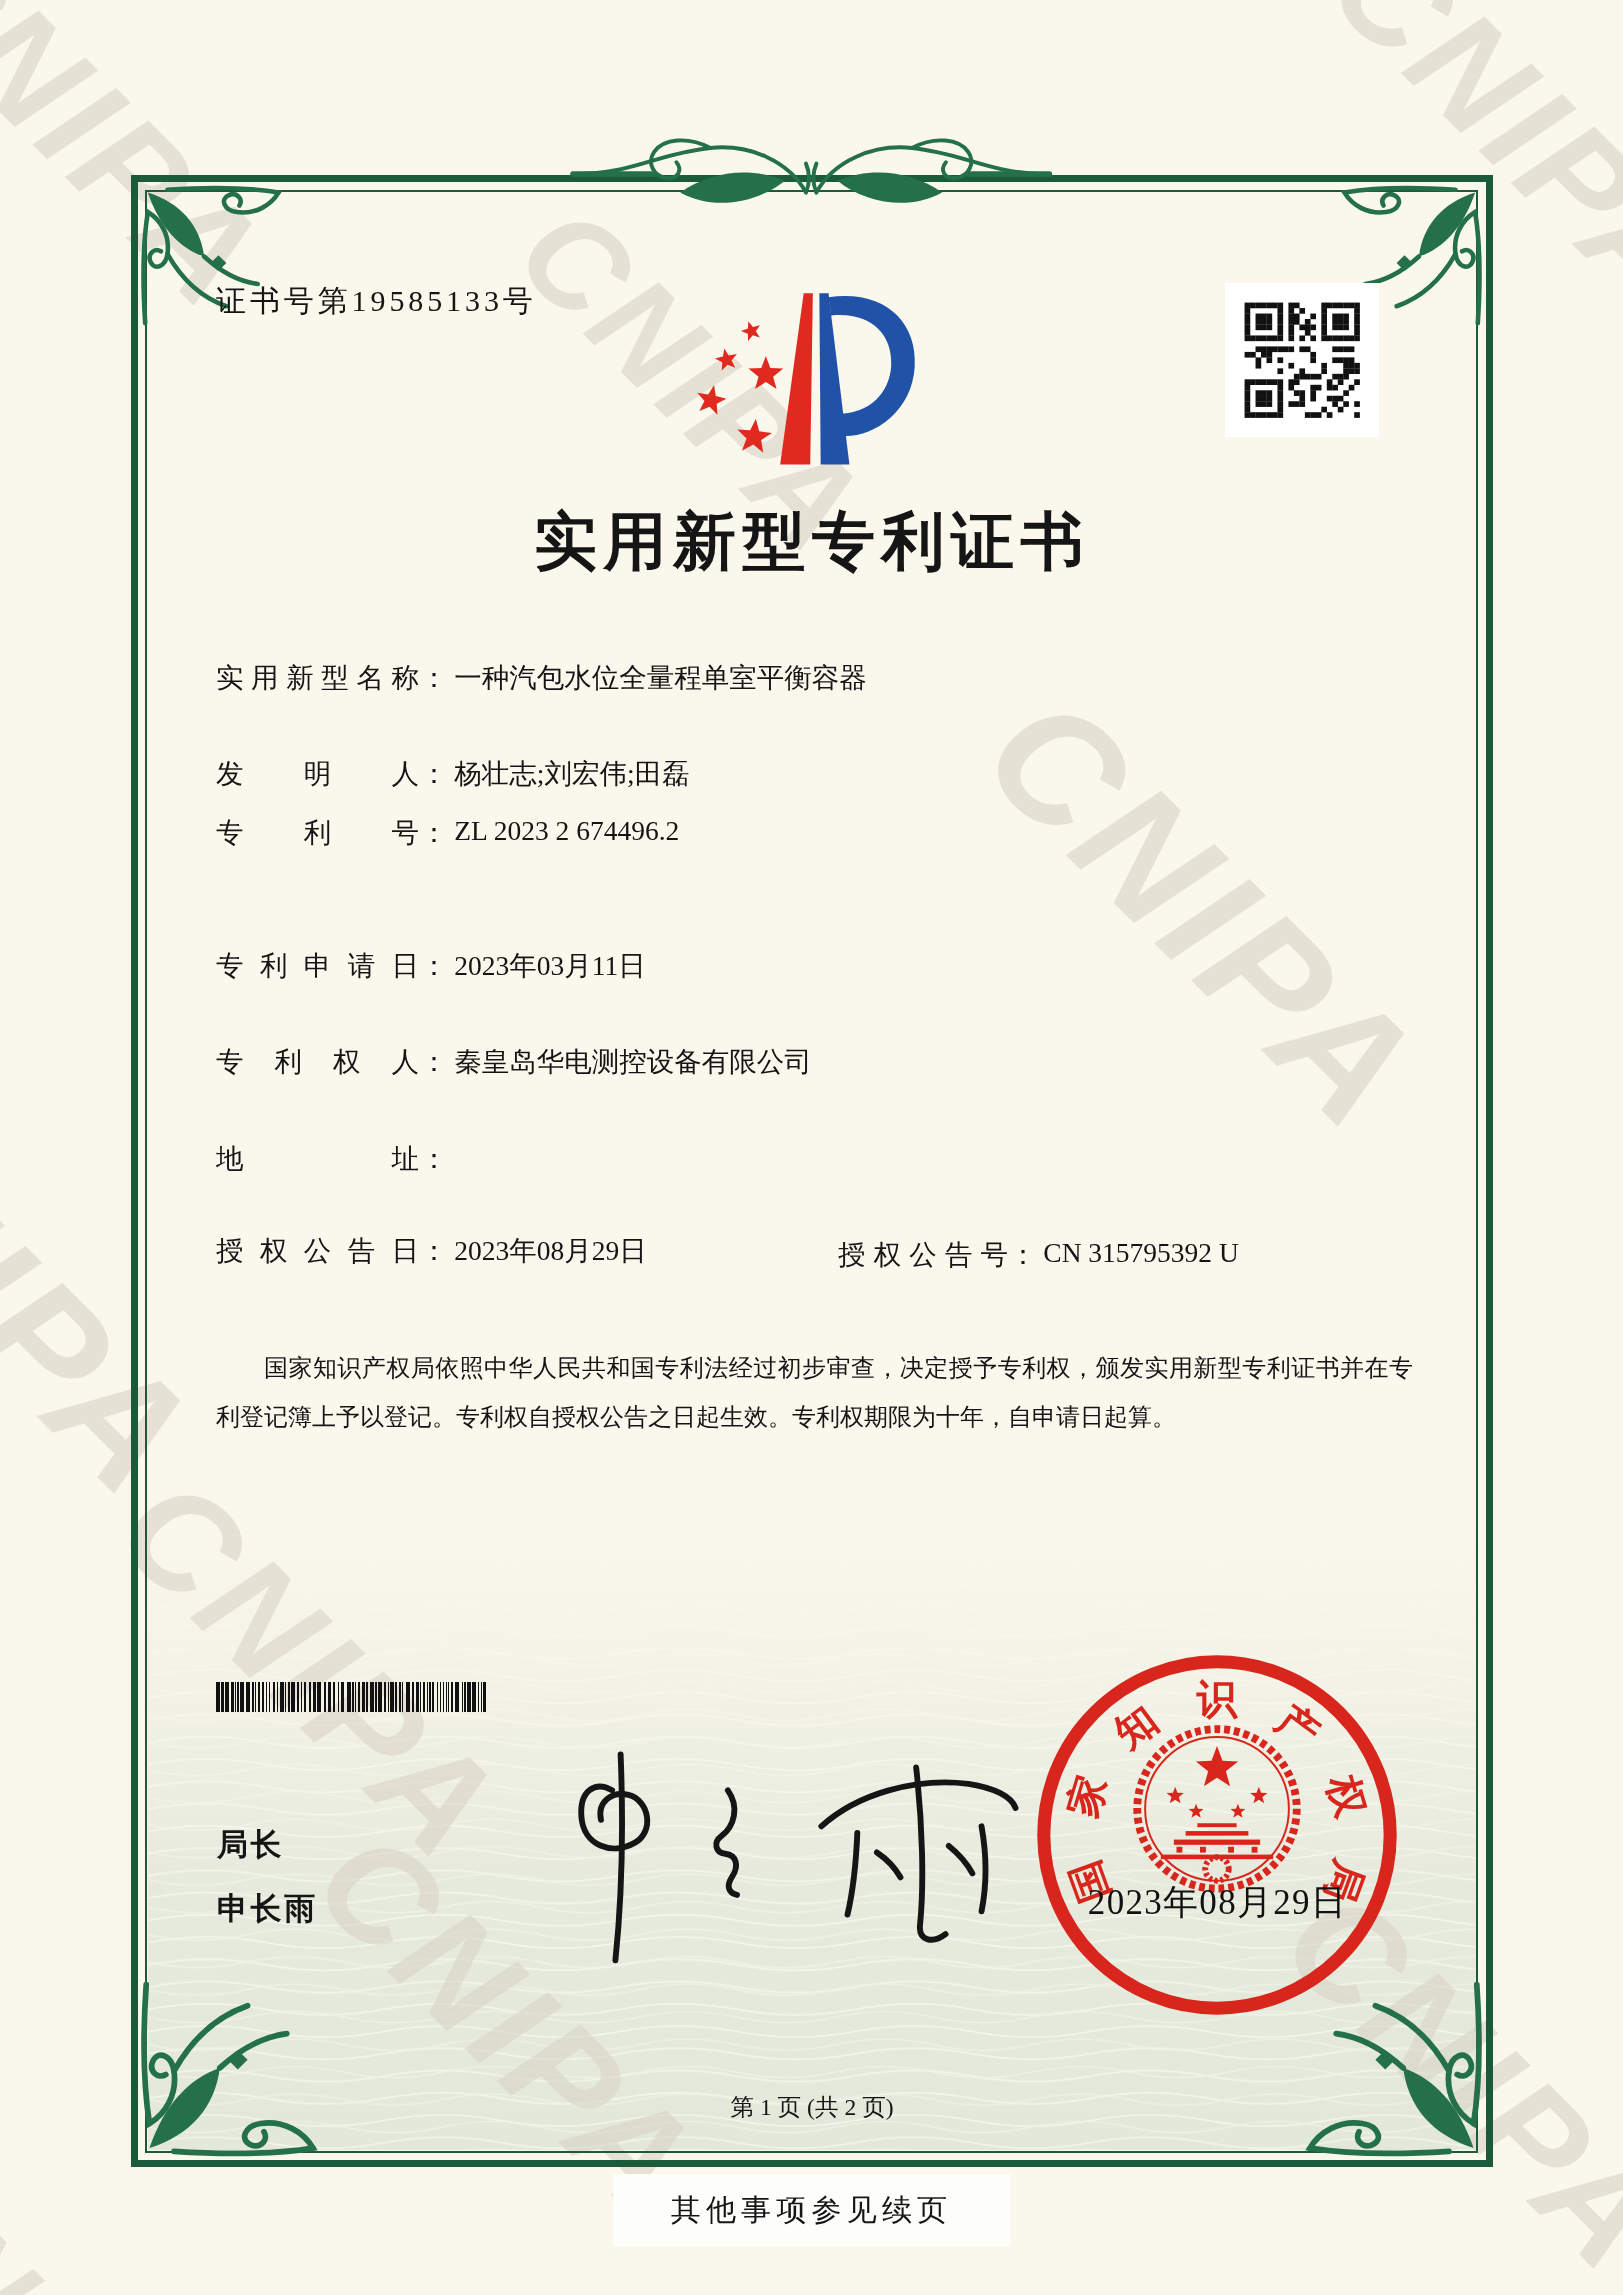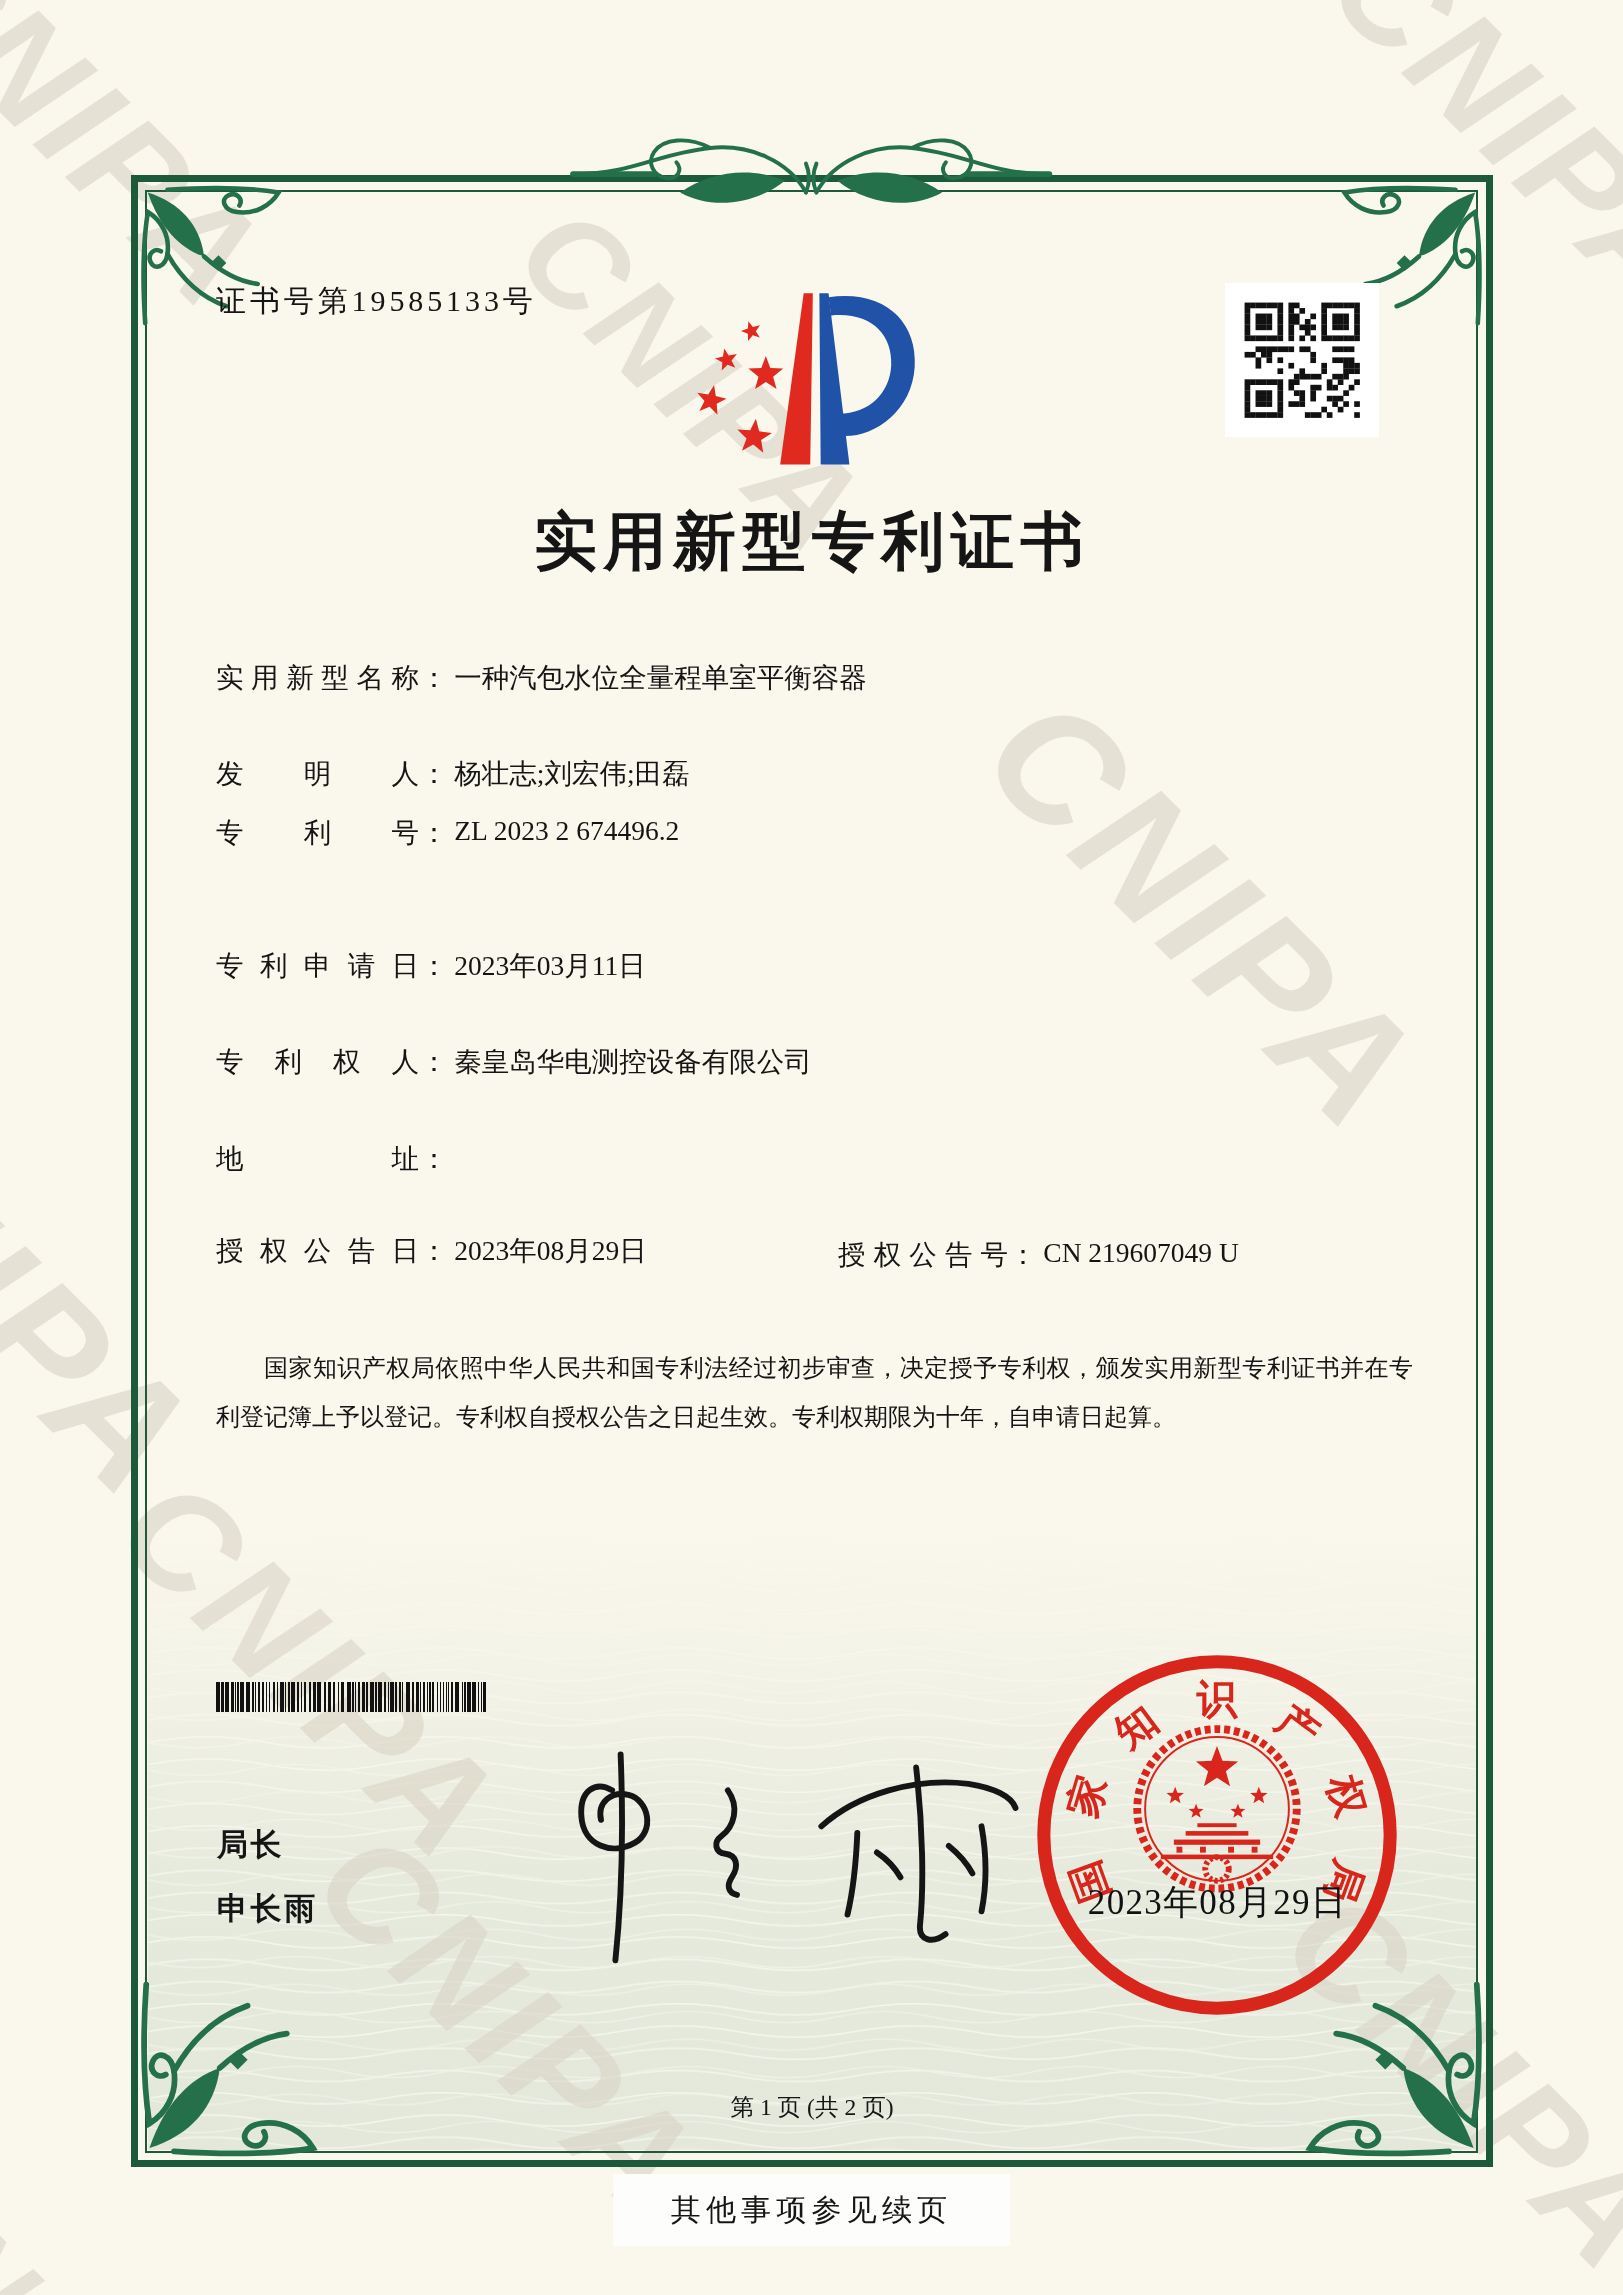--- a/index.html
+++ b/index.html
@@ -366,21 +366,21 @@
     <span class="fcolon">：</span>
 </div>
 <div class="frow" style="top:1233px">
   <span class="flabel">授权公告日</span>
     <span class="fcolon">：</span>
     <span>2023年08月29日</span>
 </div>
 <div class="frow" style="top:1237px;left:838px">
   <span class="flabel narrow">授权公告号</span>
     <span class="fcolon">：</span>
-    <span>CN 219607049 U</span>
+    <span>CN 315795392 U</span>
 </div>
 
 <div class="paras">
   <p>国家知识产权局依照中华人民共和国专利法经过初步审查，决定授予专利权，颁发实用新型专利证书并在专利登记簿上予以登记。专利权自授权公告之日起生效。专利权期限为十年，自申请日起算。</p>
 </div>
 
 <div class="barcode" id="barcode">
     <div style="width: 3.9px; margin-right: 1.3px;"></div>
     <div style="width: 2.6px; margin-right: 1.3px;"></div>
     <div style="width: 3.9px; margin-right: 2px;"></div>

